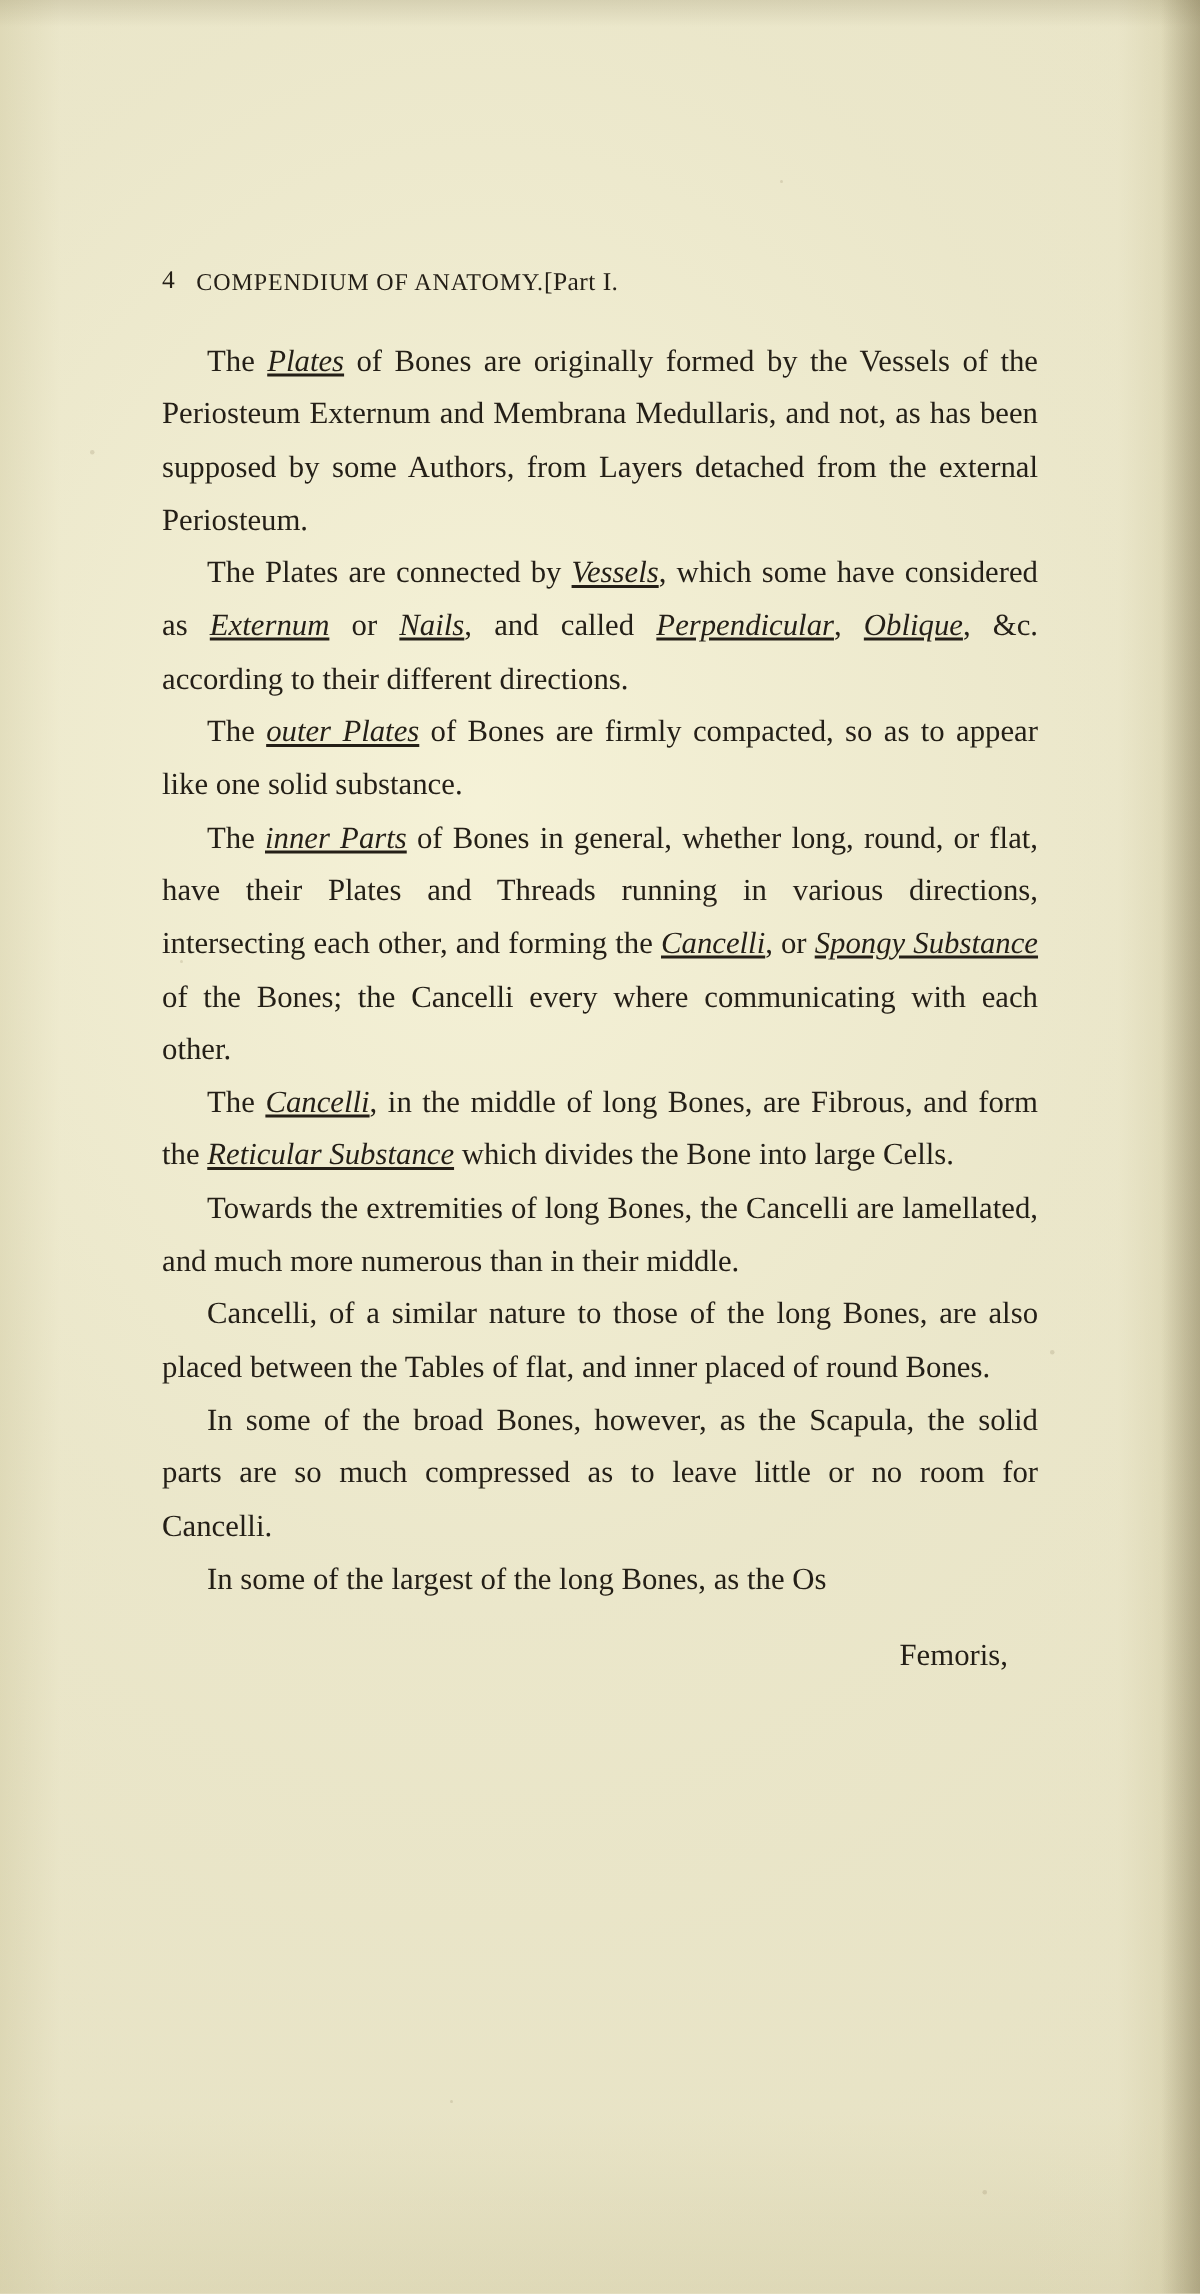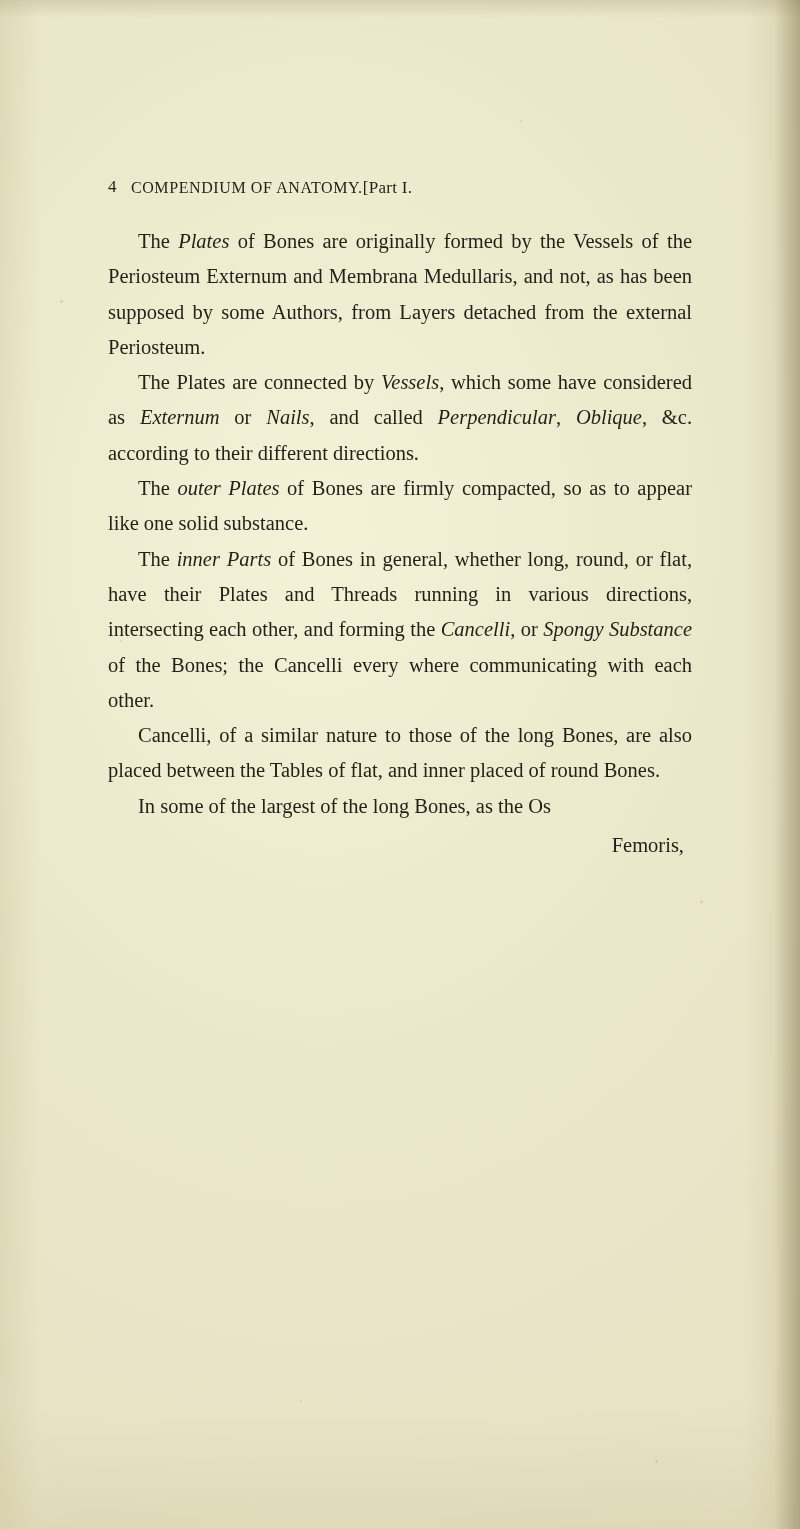--- a/index.html
+++ b/index.html
@@ -73,26 +73,26 @@
     text-align: justify;
     text-justify: inter-word;
     margin: 0 0 0 0;
     text-indent: 30px;
     -webkit-hyphens: none;
     hyphens: none;
   }
   p.para + p.para {
     margin-top: 0;
   }
-  .it { font-style: italic; }
+  .it { font-style: italic; text-decoration: underline; }
   .last-line {
     text-align: right;
     font-size: 20.5px;
     line-height: 35.3px;
-    margin: 4px;
+    margin: 16px;
     padding-right: 4px;
   }
   
   .edge-shadow {
     position: absolute;
     right: 0; top: 0; bottom: 0;
     width: 26px;
     background: linear-gradient(270deg, rgba(90,78,48,0.30), rgba(90,78,48,0));
     pointer-events: none;
   }
@@ -136,26 +136,35 @@
     </p>
 
     <p class="para">
       The <span class="it">outer Plates</span> of Bones are firmly compacted, so as to appear like one solid substance.
     </p>
 
     <p class="para">
       The <span class="it">inner Parts</span> of Bones in general, whether long, round, or flat, have their Plates and Threads running in various directions, intersecting each other, and forming the <span class="it">Cancelli</span>, or <span class="it">Spongy Substance</span> of the Bones; the Cancelli every where communicating with each other.
     </p>
 
+    <p class="para">
+      The <span class="it">Cancelli</span>, in the middle of long Bones, are Fibrous, and form the <span class="it">Reticular Substance</span> which divides the Bone into large Cells.
+    </p>
 
+    <p class="para">
+      Towards the extremities of long Bones, the Cancelli are lamellated, and much more numerous than in their middle.
+    </p>
 
     <p class="para">
       Cancelli, of a similar nature to those of the long Bones, are also placed between the Tables of flat, and inner placed of round Bones.
     </p>
 
+    <p class="para">
+      In some of the broad Bones, however, as the Scapula, the solid parts are so much compressed as to leave little or no room for Cancelli.
+    </p>
 
 
     <p class="para">
       In some of the largest of the long Bones, as the Os
     </p>
 
     <p class="last-line">Femoris,</p>
 
   </div>
 </div>

